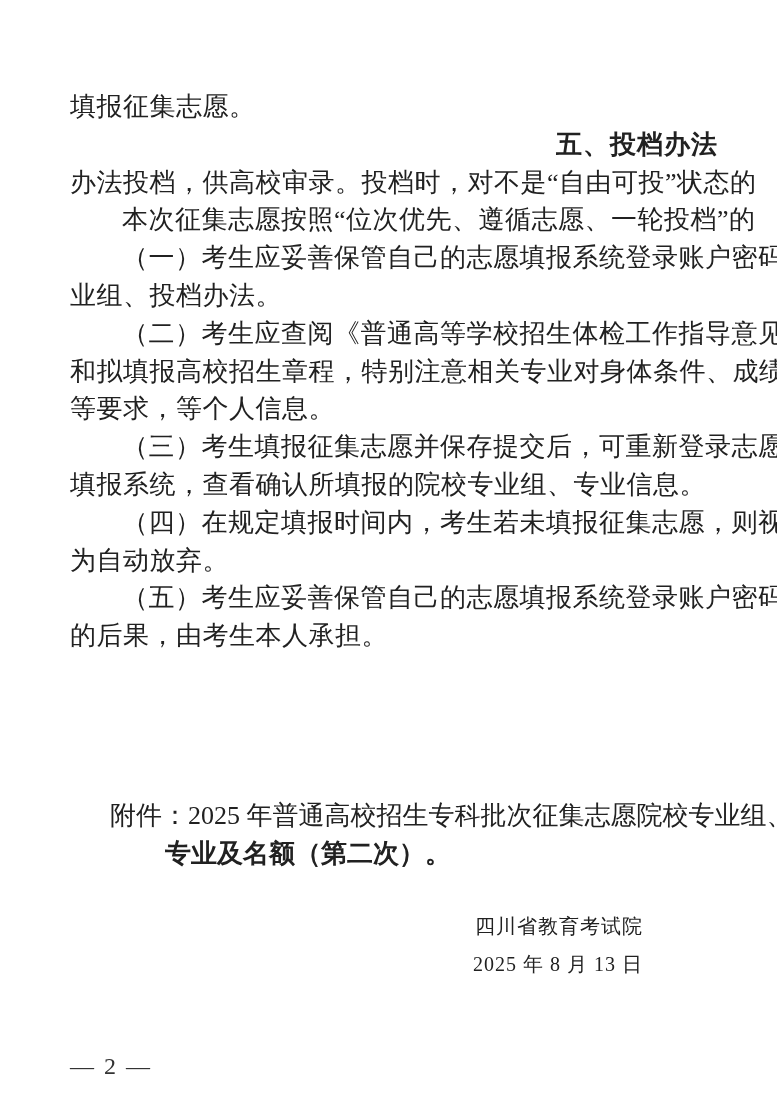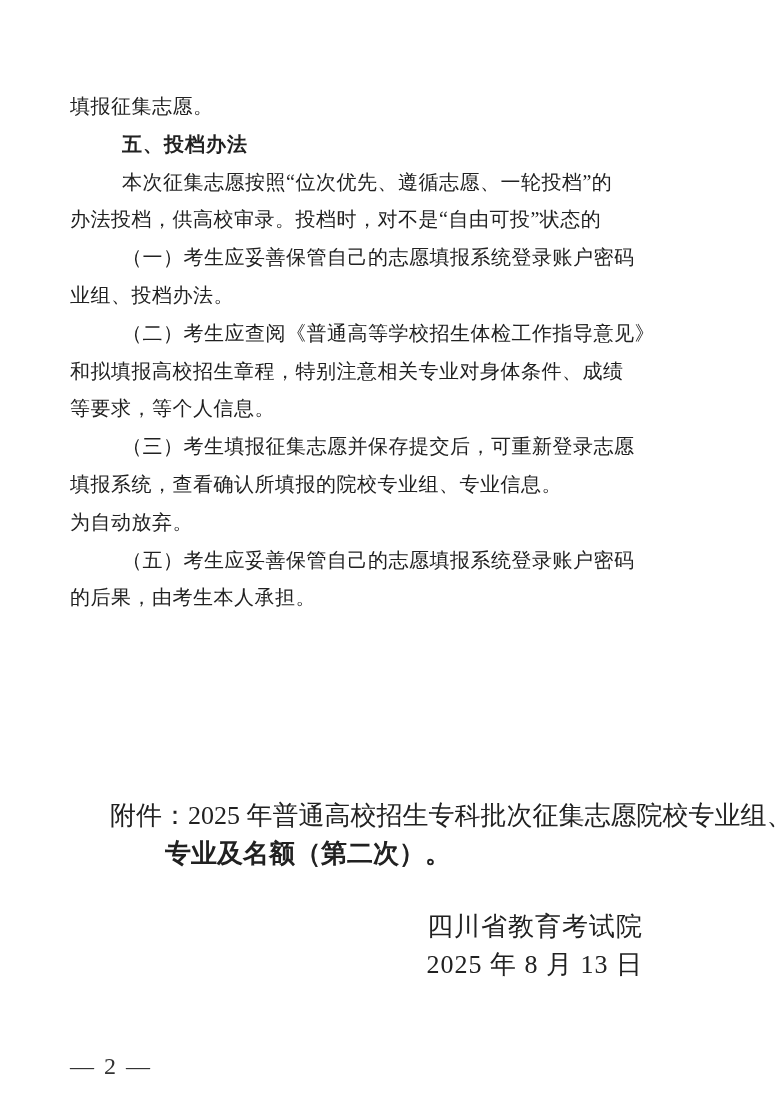--- a/index.html
+++ b/index.html
@@ -10,27 +10,27 @@
     background: #ffffff;
     overflow: hidden;
     font-family: "Liberation Serif", "DejaVu Serif", serif;
     color: #212121;
   }
   .doc-body {
     position: absolute;
     top: 88px;
     left: 70px;
     width: 648px;
-    font-size: 20px;
+    font-size: 26px;
     line-height: 37.8px;
     letter-spacing: 0.5px;
     white-space: nowrap;
   }
   .ln { height: 37.8px; }
-  .ind { padding-left: 52px; }
+  .ind { padding-left: 52px; text-align: right; }
   .hd {
     font-weight: 700;
     font-family: "Liberation Sans", "DejaVu Sans", sans-serif;
     letter-spacing: 1px;
   }
   .attachment {
     position: absolute;
     top: 797px;
     left: 70px;
     width: 660px;
@@ -38,21 +38,21 @@
     line-height: 37.8px;
     white-space: nowrap;
   }
   .att-line-1 { padding-left: 40px; }
   .att-line-2 { padding-left: 95px; font-weight: bold; }
   .signature {
     position: absolute;
     top: 908px;
     right: 134px;
     text-align: right;
-    font-size: 26px;
+    font-size: 20px;
     line-height: 37.8px;
     letter-spacing: 1px;
   }
   .page-footer {
     position: absolute;
     top: 1052px;
     left: 70px;
     font-size: 24px;
     line-height: 28px;
     color: #333333;
@@ -60,29 +60,30 @@
   }
 </style>
 </head>
 <body>
 
 <div class="page">
 
   <div class="doc-body">
     <div class="ln">填报征集志愿。</div>
     <div class="ln ind hd">五、投档办法</div>
+    <div class="ln">办法投档，供高校审录。投档时，对不是“自由可投”状态的</div>
     <div class="ln ind">本次征集志愿按照“位次优先、遵循志愿、一轮投档”的</div>
-    <div class="ln">办法投档，供高校审录。投档时，对不是“自由可投”状态的</div>
     <div class="ln ind">（一）考生应妥善保管自己的志愿填报系统登录账户密码</div>
     <div class="ln">业组、投档办法。</div>
     <div class="ln ind">（二）考生应查阅《普通高等学校招生体检工作指导意见》</div>
     <div class="ln">和拟填报高校招生章程，特别注意相关专业对身体条件、成绩</div>
     <div class="ln">等要求，等个人信息。</div>
     <div class="ln ind">（三）考生填报征集志愿并保存提交后，可重新登录志愿</div>
     <div class="ln">填报系统，查看确认所填报的院校专业组、专业信息。</div>
+    <div class="ln ind">（四）在规定填报时间内，考生若未填报征集志愿，则视</div>
     <div class="ln">为自动放弃。</div>
     <div class="ln ind">（五）考生应妥善保管自己的志愿填报系统登录账户密码</div>
     <div class="ln">的后果，由考生本人承担。</div>
   </div>
 
   <div class="attachment">
     <div class="ln att-line-1">附件：2025 年普通高校招生专科批次征集志愿院校专业组、</div>
     <div class="ln att-line-2">专业及名额（第二次）。</div>
   </div>
 

